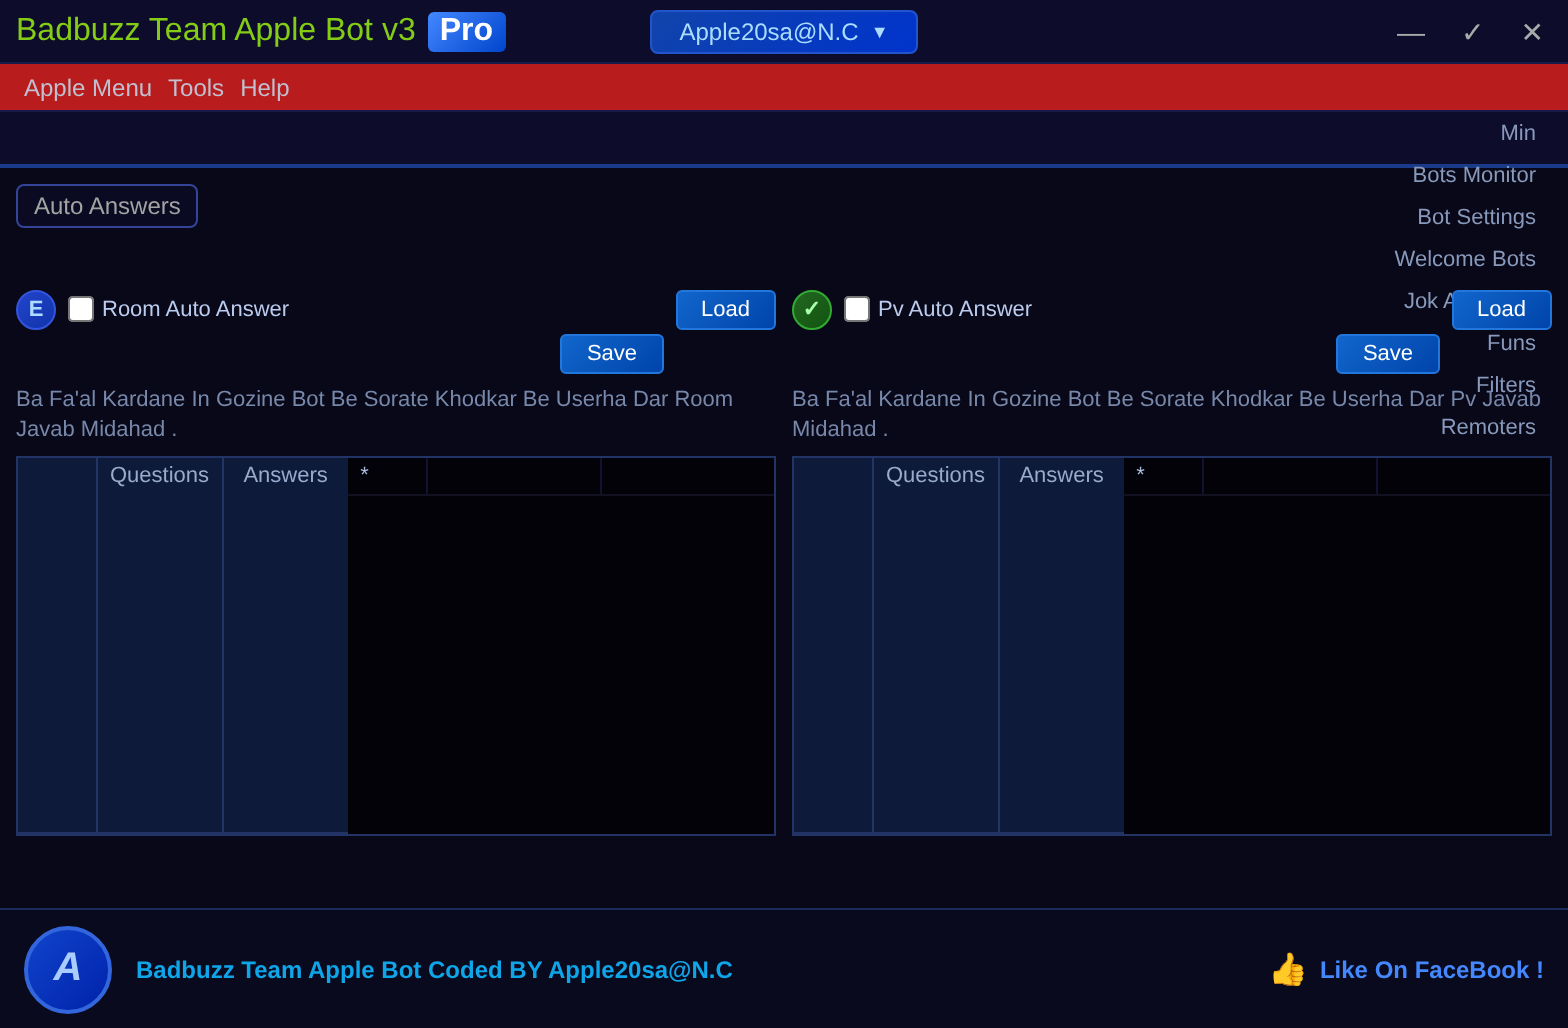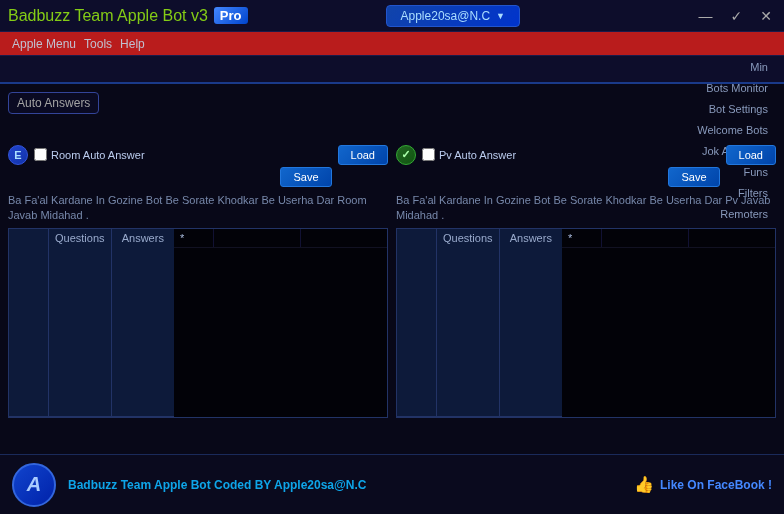--- a/index.html
+++ b/index.html
@@ -29,29 +29,29 @@
       gap: 6px;
       flex: 1;
     }
     .title-text {
       color: #84cc16;
       font-size: 16px;
     }
     .title-pro {
       background: linear-gradient(135deg, #4488ff, #0044cc);
       color: #fff;
-      font-size: 13px;
+      font-size: 16px;
       font-weight: bold;
       padding: 1px 6px;
       border-radius: 3px;
     }
     .title-bar-center {
       flex: 1;
       display: flex;
-      justify-content: flex-end;
+      justify-content: center;
       align-items: center;
     }
     .user-badge {
       background: linear-gradient(135deg, #1144aa, #0033cc);
       color: #aaddff;
       font-size: 12px;
       padding: 3px 14px;
       border-radius: 4px;
       border: 1px solid #2255cc;
       display: flex;

